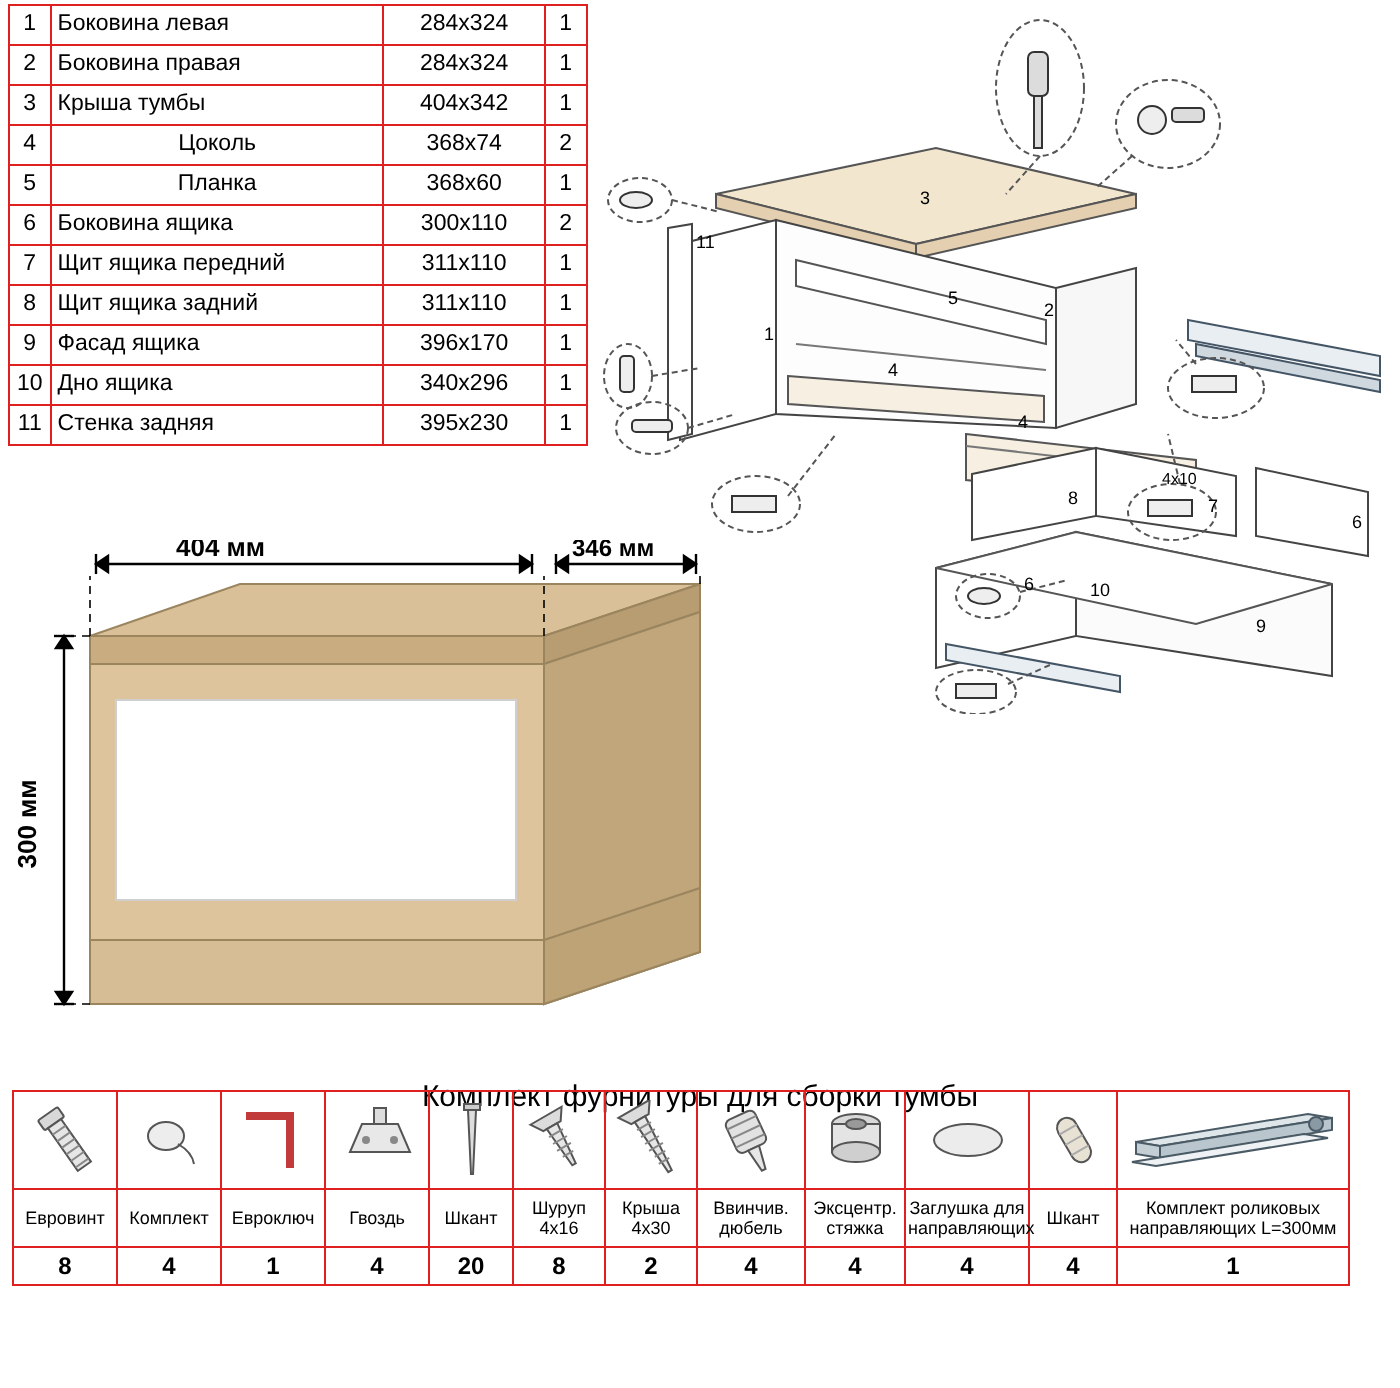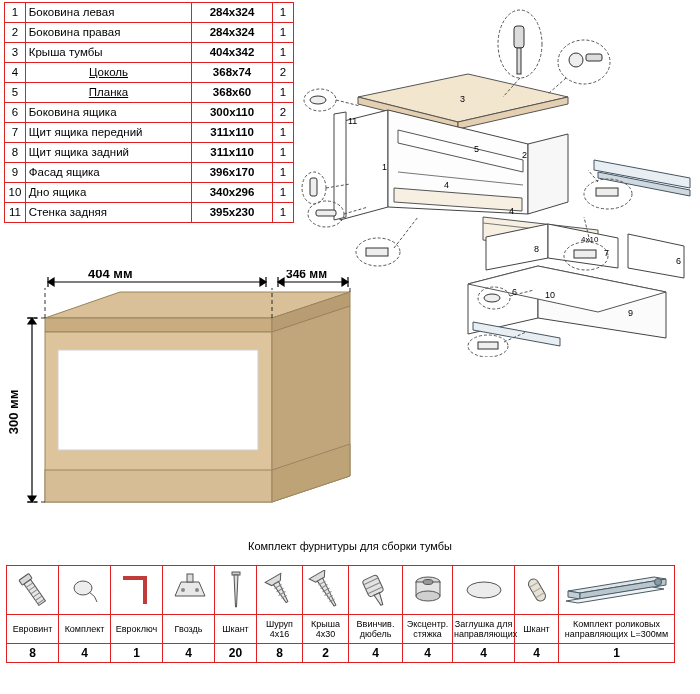--- a/index.html
+++ b/index.html
@@ -19,37 +19,37 @@
   }
   #parts-table td{
     border:1px solid #e02020;
     padding:1px 3px;
     height:17px;
     line-height:15px;
     white-space:nowrap;
   }
   #parts-table td.num{ width:14px; text-align:center; }
   #parts-table td.nm{ width:170px; text-align:left; }
-  #parts-table td.nm.center{ text-align:center;text-decoration:underline; }
-  #parts-table td.dim{ width:80px; text-align:center; font-weight:bold; }
+  #parts-table td.nm.center{ text-align:center; }
+  #parts-table td.dim{ width:80px; text-align:center; font-weight:normal; }
   #parts-table td.qty{ width:16px; text-align:center; }
 
   
   #exploded{ position:absolute; left:298px; top:2px; width:400px; height:355px; }
 
   
   #cabinet-view{ position:absolute; left:0px; top:270px; width:380px; height:280px; }
 
   
   #hardware-title{
     position:absolute; left:0; top:540px; width:700px;
-    text-align:center; font-size:11px;
+    text-align:center; font-size:15px;
   }
   #hw-table{
-    position:absolute; left:6px; top:565px; width:598px;
+    position:absolute; left:6px; top:545px; width:598px;
     border-collapse:collapse;
     font-size:9px;
     table-layout:fixed;
   }
   #hw-table td{
     border:1px solid #e02020;
     text-align:center;
     vertical-align:middle;
     padding:0;
   }

